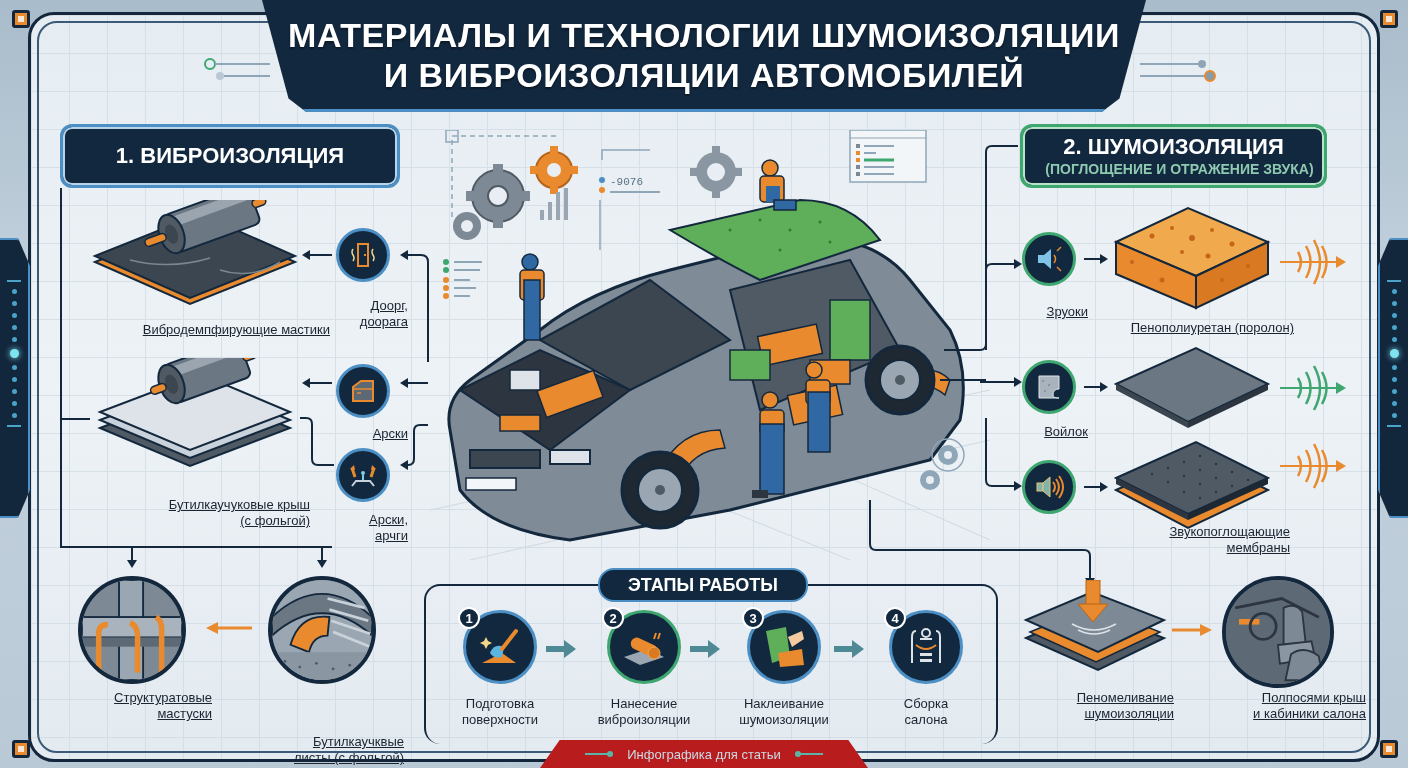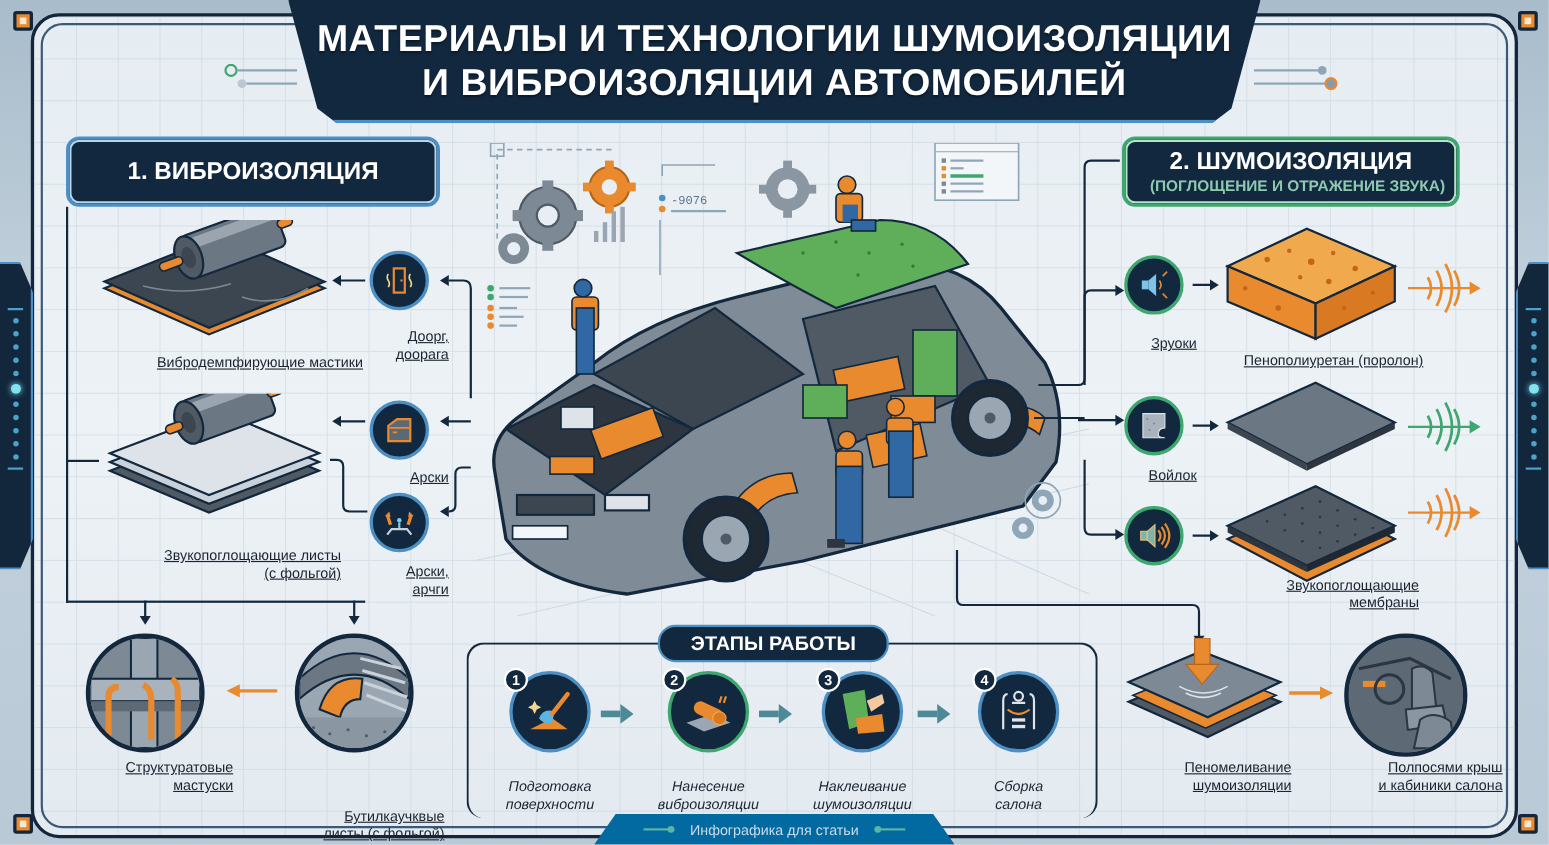--- a/index.html
+++ b/index.html
@@ -88,26 +88,26 @@
   .step .circle {
     position: relative; margin: 0 auto; width: 74px; height: 74px; border-radius: 50%;
     background: #12283f; border: 3px solid #4b8fc4; display: flex; align-items: center; justify-content: center;
   }
   .step .circle.green { border-color: #3ea66f; }
   .step .num {
     position: absolute; left: -8px; top: -6px; width: 22px; height: 22px; border-radius: 50%;
     background: #12283f; border: 2px solid #fff; color: #fff; font-weight: 700; font-size: 13px;
     display: flex; align-items: center; justify-content: center;
   }
-  .step .cap { margin-top: 23px; font-size: 13px; line-height: 16px; color: #1b2430; font-style: italic; }
+  .step .cap { margin-top: 12px; font-size: 13px; line-height: 16px; color: #1b2430; }
   .step-arrow { position: absolute; top: 640px; width: 30px; height: 18px; }
 
   .footer-tab {
     position: absolute; left: 540px; top: 740px; width: 328px; height: 28px;
-    background: #0369a1; clip-path: polygon(6% 0, 94% 0, 100% 100%, 0 100%);
+    background: #b91c1c; clip-path: polygon(6% 0, 94% 0, 100% 100%, 0 100%);
     display: flex; align-items: center; justify-content: center; gap: 14px;
     color: #c9dbe8; font-size: 13px;
   }
   .footer-tab .deco { width: 28px; height: 2px; background: #5ab5a8; position: relative; }
   .footer-tab .deco::after { content: ""; position: absolute; top: -2px; width: 6px; height: 6px; border-radius: 50%; background: #5ab5a8; }
   .footer-tab .deco.l::after { right: 0; }
   .footer-tab .deco.r::after { left: 0; }
 
   .detail-circle { position: absolute; width: 108px; height: 108px; border-radius: 50%; border: 4px solid #14283d; overflow: hidden; background: #6f7d8a; }
   .detail-circle svg { width: 100%; height: 100%; display: block; }
@@ -217,21 +217,21 @@
       <rect x="10" y="10" width="80" height="40" rx="6" fill="#6b7783" stroke="#14283d" stroke-width="2"></rect>
       <rect x="10" y="14" width="80" height="10" fill="#9aa5af"></rect>
       <ellipse cx="12" cy="30" rx="12" ry="20" fill="#4f5a64" stroke="#14283d" stroke-width="2"></ellipse>
       <ellipse cx="12" cy="30" rx="6" ry="10" fill="#3c4650"></ellipse>
       <rect x="-10" y="26" width="16" height="8" rx="4" fill="#e98a2e" stroke="#14283d" stroke-width="1.5"></rect>
       <rect x="88" y="26" width="14" height="8" rx="4" fill="#e98a2e" stroke="#14283d" stroke-width="1.5"></rect>
     </g>
   </svg>
 </div>
 <div class="label" style="left:80px;top:497px;width:230px;">
-  <div>Звукопоглощающие листы</div>
+  <div>Бутилкаучуковые крыш</div>
   <div>(с фольгой)</div>
 </div>
 
 <div class="round-icon" style="left:336px;top:228px;">
   <svg viewBox="0 0 32 32">
       <rect x="11" y="5" width="10" height="22" fill="none" stroke="#e98a2e" stroke-width="2"></rect>
       <line x1="17" y1="16" x2="19" y2="16" stroke="#e98a2e" stroke-width="2"></line>
       <path d="M6,10 q-2,3 0,6 q2,3 0,6" stroke="#f1d58a" fill="none" stroke-width="1.5"></path>
       <path d="M26,10 q-2,3 0,6 q2,3 0,6" stroke="#f1d58a" fill="none" stroke-width="1.5"></path>
     </svg>

